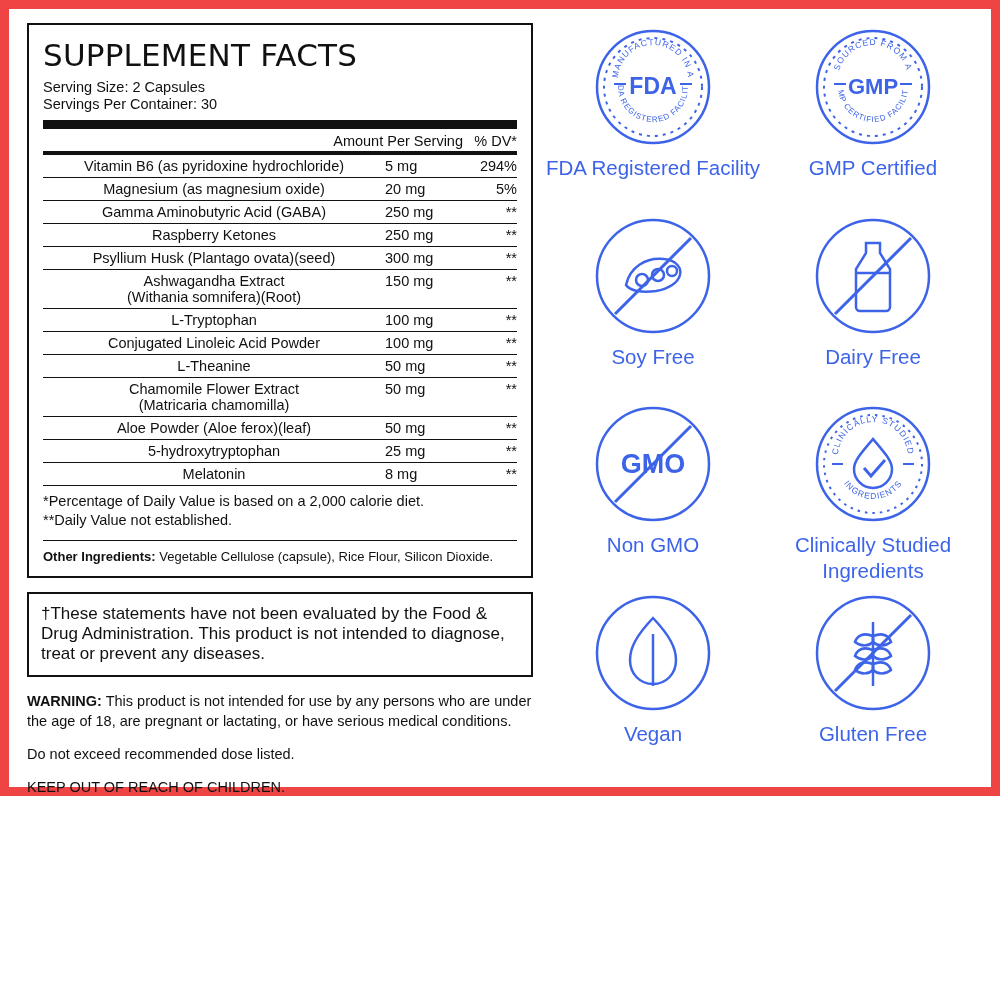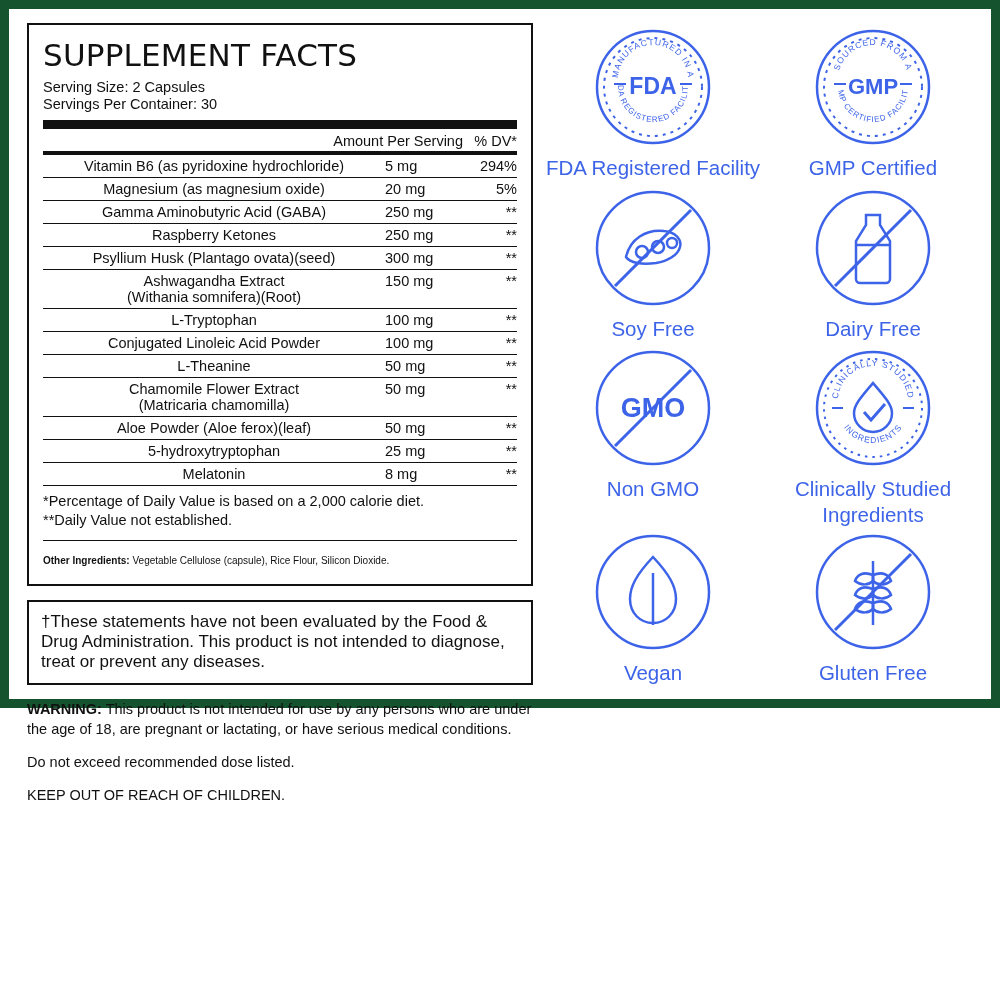--- a/index.html
+++ b/index.html
@@ -10,23 +10,23 @@
     width: 1000px;
     height: 1000px;
     background: #ffffff;
     font-family: "Liberation Sans", sans-serif;
     color: #111111;
     overflow: hidden;
   }
   .page {
     position: relative;
     width: 1000px;
-    height: 708px;
+    height: 796px;
     box-sizing: border-box;
-    border: 9px solid #14532d;
+    border: 9px solid #ef4444;
     background: #ffffff;
   }
   .inner {
     position: absolute;
     inset: 0;
     display: flex;
     box-sizing: border-box;
     padding: 14px 16px 10px 18px;
   }
   
@@ -80,22 +80,22 @@
   td.amt { width: 78px; white-space: nowrap; padding-right: 2px;}
   td.dv  { text-align: right; width: 54px; white-space: nowrap; }
   tr.line td { border-bottom: 1px solid #111; }
   .sub { display:block; }
   .footnotes {
     font-size: 14.5px;
     line-height: 19px;
     padding-top: 6px;
   }
   .other {
-    font-size: 10px;
-    line-height: 23px;
+    font-size: 13px;
+    line-height: 15px;
     padding-top: 8px;
   }
   .other b { font-weight: bold; }
   .disclaimer-box {
     border: 2px solid #111;
     box-sizing: border-box;
     width: 506px;
     margin-top: 14px;
     padding: 10px 12px 11px 12px;
     font-size: 17px;

